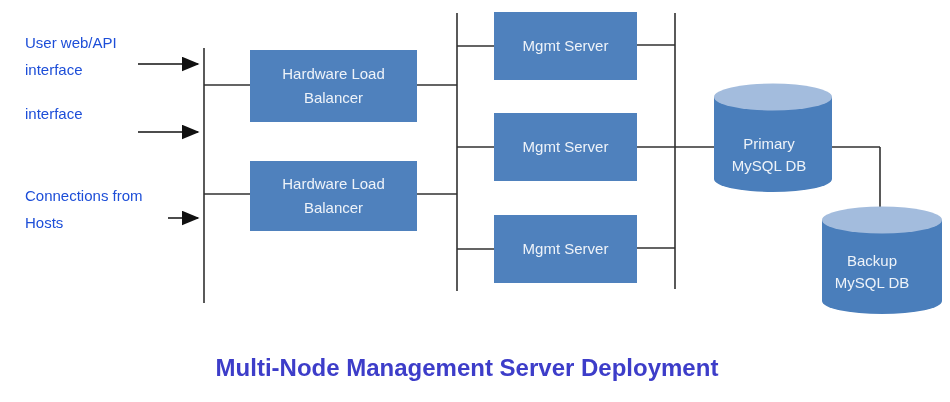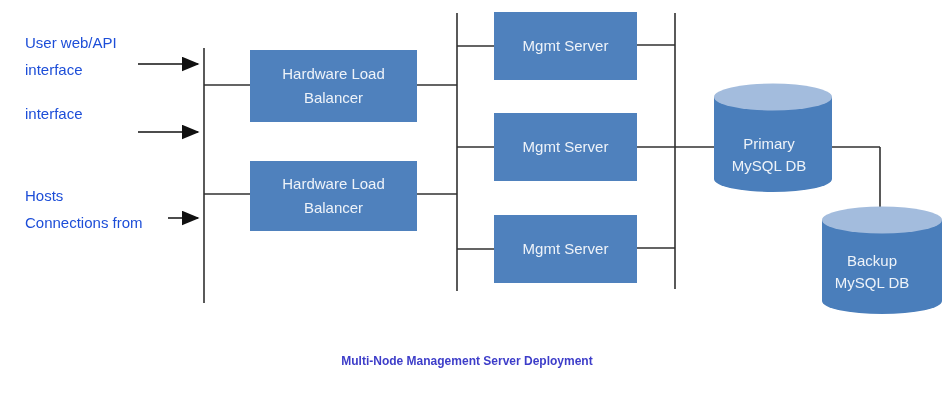--- a/index.html
+++ b/index.html
@@ -49,21 +49,21 @@
     line-height: 22px;
     text-align: center;
   }
   .diagram-title {
     position: absolute;
     left: 157px;
     top: 354px;
     width: 620px;
     text-align: center;
     color: #3d3dc9;
-    font-size: 12px;
+    font-size: 24px;
     font-weight: bold;
     white-space: nowrap;
   }
 </style>
 </head>
 <body>
 
 <div class="canvas">
 
   <svg class="connector-layer" viewBox="0 0 950 402" xmlns="http://www.w3.org/2000/svg">
@@ -109,22 +109,22 @@
   </svg>
 
   <div class="input-label" style="top:29px">
     <div>User web/API</div>
     <div>interface</div>
   </div>
   <div class="input-label" style="top:100px">
     <div>interface</div>
   </div>
   <div class="input-label" style="top:182px">
+    <div>Connections from</div>
     <div>Hosts</div>
-    <div>Connections from</div>
   </div>
 
   <div class="node" style="left:250px;top:50px;width:167px;height:72px">
     <div>Hardware Load</div>
     <div>Balancer</div>
   </div>
   <div class="node" style="left:250px;top:161px;width:167px;height:70px">
     <div>Hardware Load</div>
     <div>Balancer</div>
   </div>

